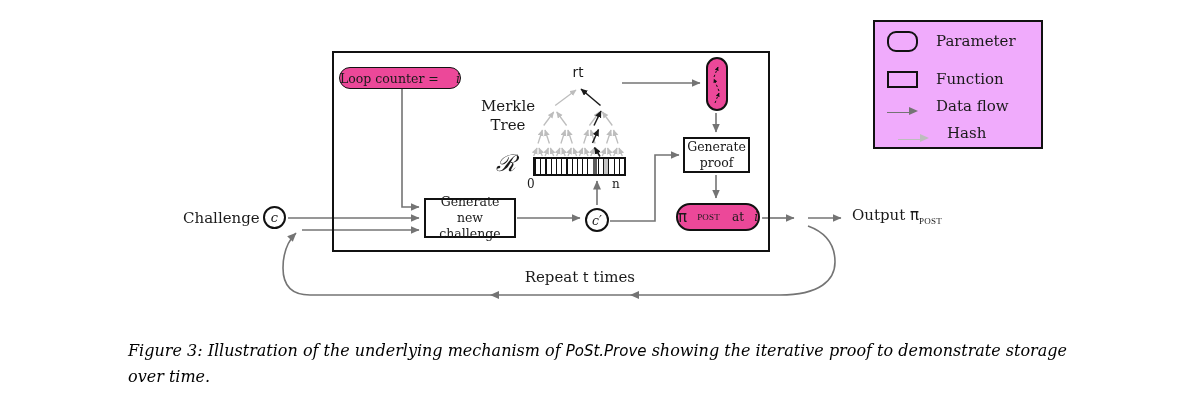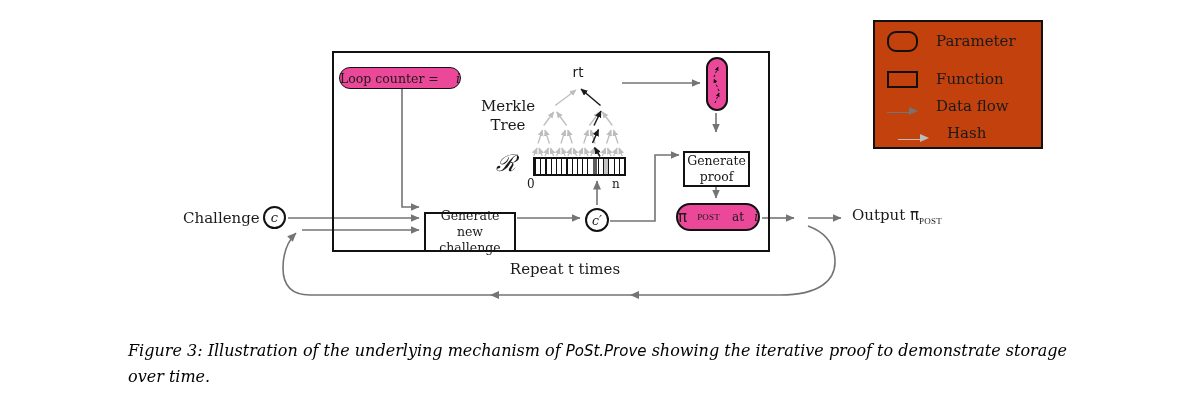--- a/index.html
+++ b/index.html
@@ -19,21 +19,21 @@
   
   .main-box{left:332px;top:51px;width:438px;height:201px;border:2px solid var(--line);background:transparent;}
 
   
   .pill{border:2px solid var(--line);border-radius:12px;background:#ec4899;display:flex;align-items:center;justify-content:space-between;}
   .loop-pill{left:339px;top:67px;width:122px;height:22px;font-size:12.5px;border-width:1.5px;border-radius:11px;}
   .proof-pill{left:676px;top:203px;width:84px;height:28px;border-radius:14px;font-size:12px;}
   .path-pill{left:706px;top:57px;width:22px;height:54px;border-radius:11px;padding:0;}
 
   
-  .fbox{border:2px solid var(--line);background:#fff;display:flex;flex-direction:column;align-items:center;justify-content:center;font-size:12.5px;line-height:1.28;text-align:center;margin-top:14px;}
+  .fbox{border:2px solid var(--line);background:#fff;display:flex;flex-direction:column;align-items:center;justify-content:center;font-size:12.5px;line-height:1.28;text-align:center;}
   .gnc-box{left:424px;top:198px;width:92px;height:40px;}
   .gp-box{left:683px;top:137px;width:67px;height:36px;}
 
   
   .circle{border:2px solid var(--line);border-radius:50%;background:#fff;display:flex;align-items:center;justify-content:center;font-size:13px;}
   .challenge-circle{left:263px;top:206px;width:23px;height:23px;}
   .cprime-circle{left:585px;top:208px;width:24px;height:24px;font-size:12.5px;}
 
   .math-it{font-style:italic;font-family:"DejaVu Serif",serif;}
   .sans{font-family:"DejaVu Sans",sans-serif;}
@@ -49,24 +49,24 @@
   .array{left:533px;top:157px;width:93px;height:19px;border:2px solid var(--line);background-color:#fff;
     background-image:repeating-linear-gradient(to right,var(--line) 0 1.1px,transparent 1.1px 5.24px);}
   .cell-dark{position:absolute;left:58.2px;top:0;width:4.2px;height:15px;background:var(--cell-highlight);}
   .cell-light{position:absolute;left:68.6px;top:0;width:4.2px;height:15px;background:var(--cell-light);}
 
   .pi{font-family:"DejaVu Sans",sans-serif;font-size:15px;}
   .pisub{font-family:Liberation Serif, serif;font-size:9px;vertical-align:-4px;letter-spacing:0.2px;}
   .at-part{font-size:12px;margin-left:2px;}
 
   .output-label{left:852px;top:206px;font-size:15px;}
-  .repeat-label{left:495px;top:260px;width:140px;text-align:center;font-size:15px;}
-
-  
-  .legend-box{left:873px;top:20px;width:170px;height:129px;border:2px solid var(--line);background:#c2410c;}
+  .repeat-label{left:495px;top:268px;width:140px;text-align:right;font-size:15px;}
+
+  
+  .legend-box{left:873px;top:20px;width:170px;height:129px;border:2px solid var(--line);background:#f0abfc;}
   .legend-row{position:absolute;left:0;width:100%;display:flex;align-items:center;}
   .legend-sym{position:absolute;left:12px;}
   .legend-lab{position:absolute;left:61px;font-size:15px;}
   .sym-parameter{width:31px;height:21px;border:2.5px solid var(--line);border-radius:9px;box-sizing:border-box;}
   .sym-function{width:31px;height:17px;border:2.5px solid var(--line);box-sizing:border-box;}
   .arrow-swatch{position:relative;width:26px;height:0;border-top:1.8px solid var(--c);}
   .arrow-swatch::after{content:"";position:absolute;left:22px;top:-5.2px;width:0;height:0;
     border-left:9px solid var(--c);border-top:4.2px solid transparent;border-bottom:4.2px solid transparent;}
   .swatch-dataflow{--c:var(--data-flow);}
   .swatch-hash{--c:var(--hash);}

